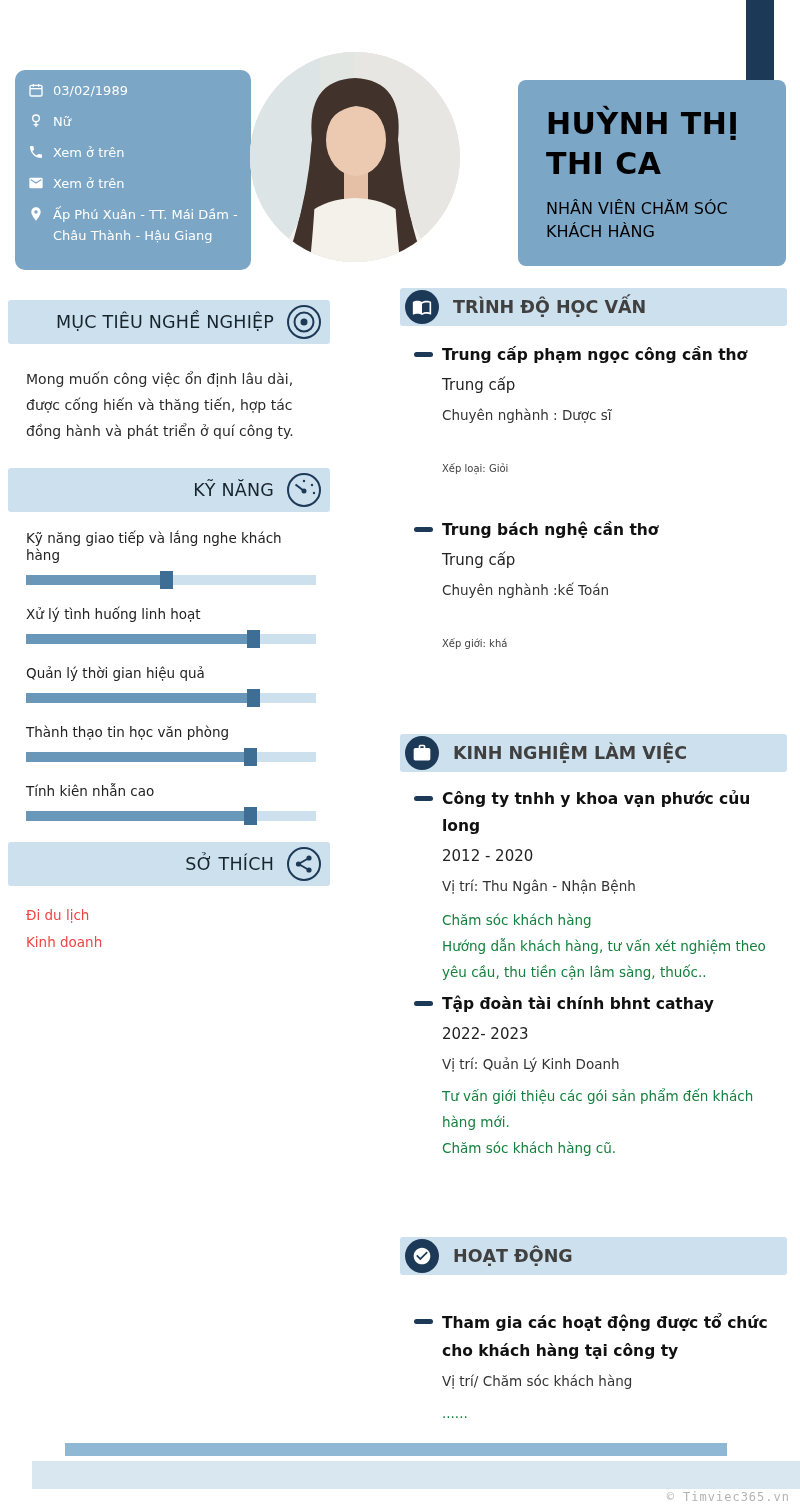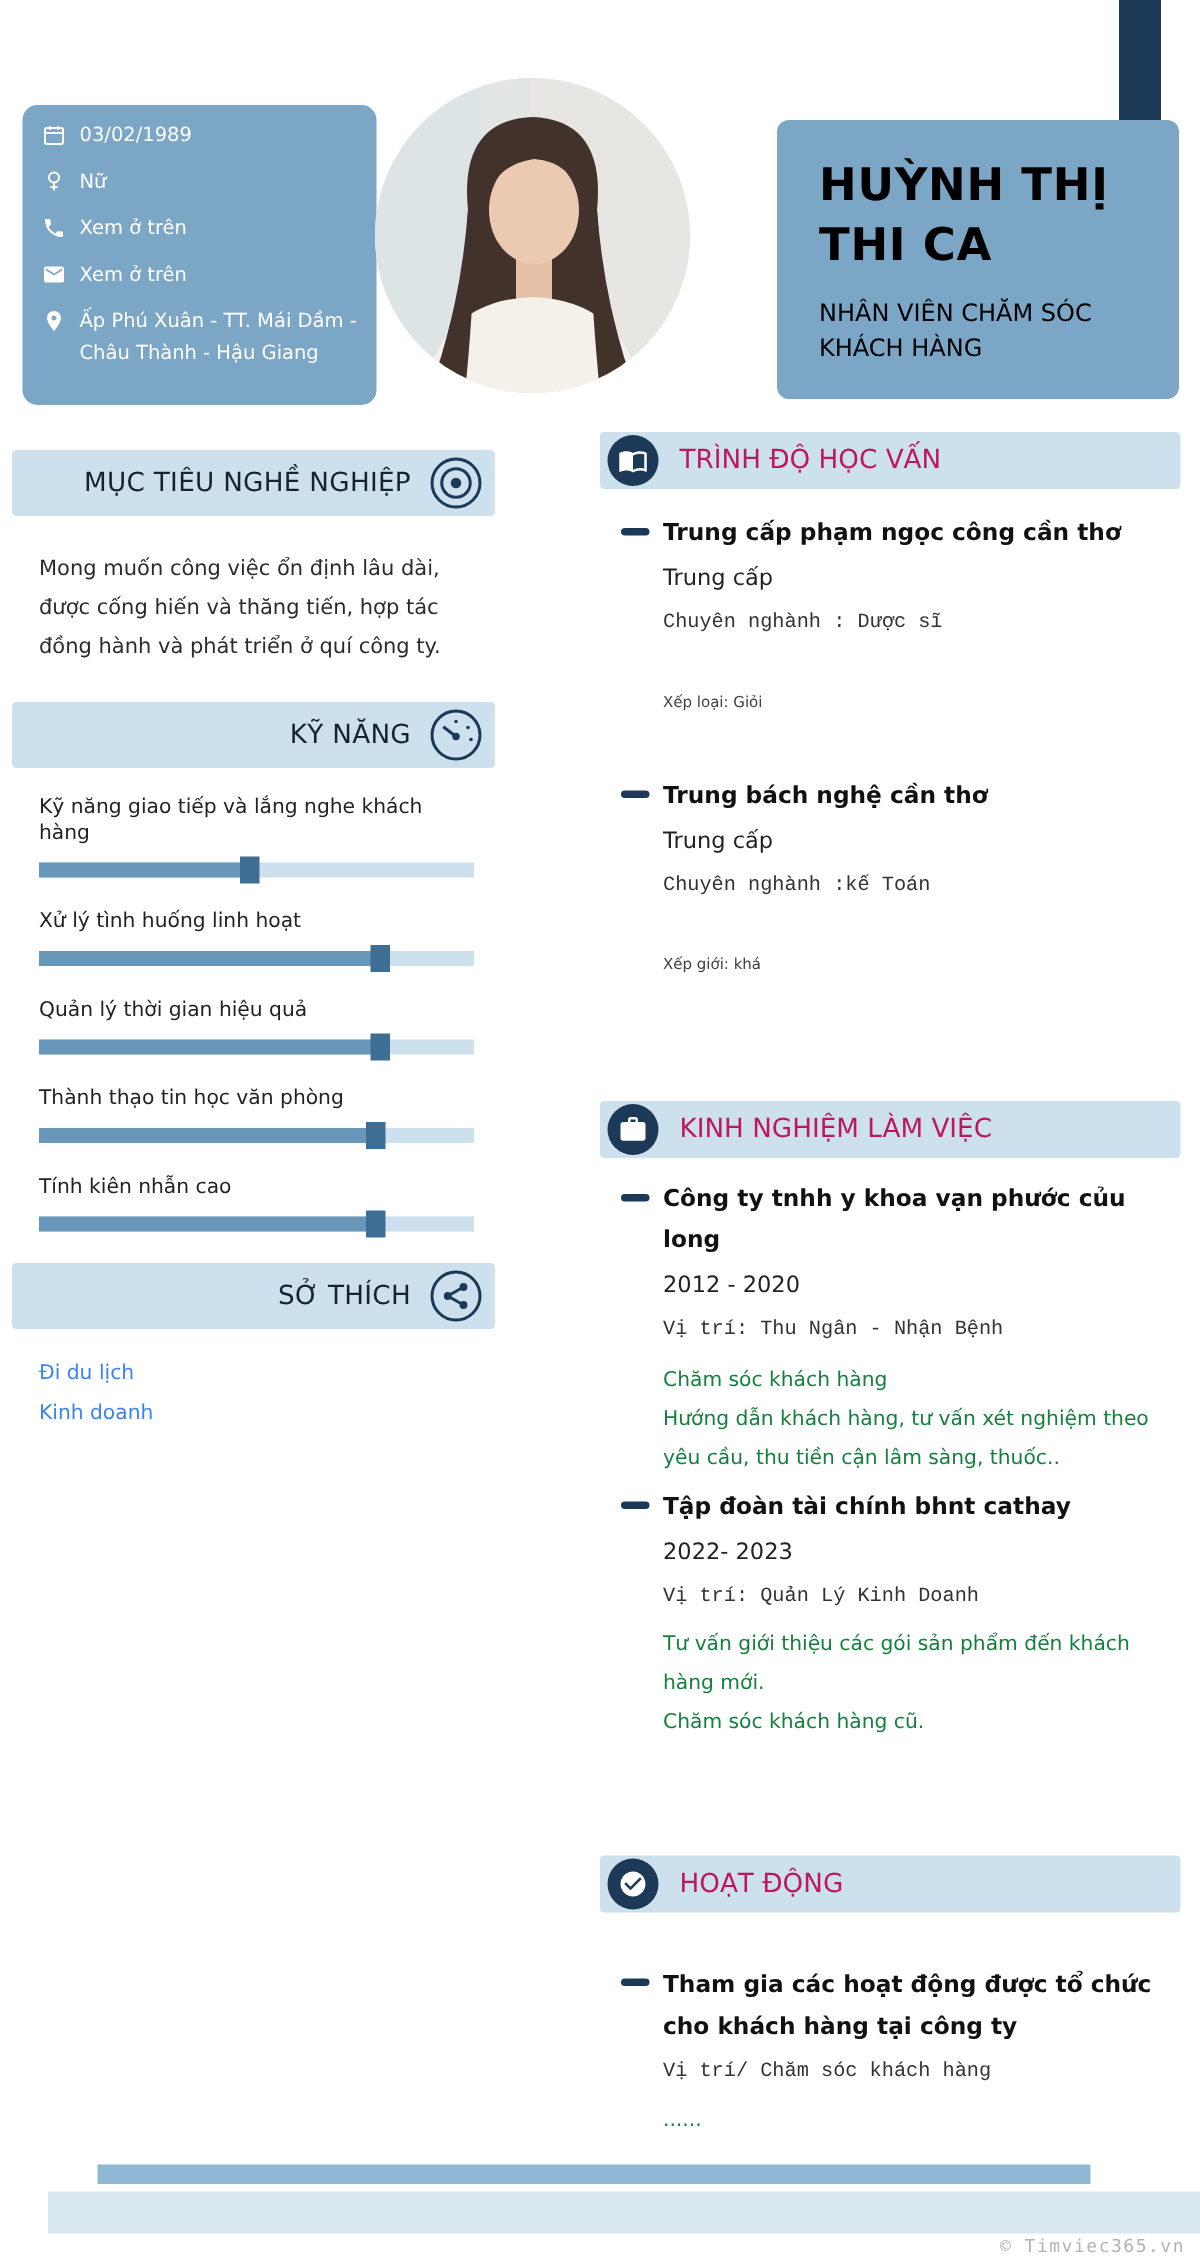--- a/index.html
+++ b/index.html
@@ -41,36 +41,36 @@
   .objective-text { margin:22px 8px 0 18px; font-size:14px; line-height:26px; color:#2b2b2b; }
   .skills-bar { margin-top:24px; }
   .skills-list { margin:18px 0 0 18px; width:290px; }
   .skill-item { margin-bottom:21px; }
   .skill-label { font-size:13.5px; color:#222; margin-bottom:11px; line-height:17px; }
   .skill-track { height:10px; background:var(--light-blue,#CDE0ED); position:relative; }
   .skill-fill { height:10px; background:var(--skill-fill,#6897BA); position:relative; }
   .skill-knob { position:absolute; right:-5px; top:-4px; width:13px; height:18px;
     background:var(--skill-knob,#3F6E95); }
   .hobbies-bar { margin-top:6px;padding-left:34px; }
-  .hobbies-list { margin:16px 0 0 18px; font-size:13.5px; line-height:27px; color:#3b82f6; }
+  .hobbies-list { margin:16px 0 0 18px; font-size:13.5px; line-height:27px; color:#ef4444; }
 
   
   .right-col { position:absolute; left:400px; top:288px; width:387px; }
   .r-bar { height:38px; background:var(--light-blue,#CDE0ED); border-radius:3px;
     display:flex; align-items:center; gap:14px; padding-left:5px; }
   .r-icon { width:34px; height:34px; border-radius:50%; background:var(--dark-navy,#1C3A57);
     display:flex; align-items:center; justify-content:center; flex:0 0 34px; }
   .r-icon svg { width:20px; height:20px; fill:#fff; }
-  .r-bar-title { font-size:17.5px; font-weight:normal; color:#be185d; }
+  .r-bar-title { font-size:17.5px; font-weight:bold; color:#404040; }
   .entry { position:relative; padding-left:42px; }
   .dash { position:absolute; left:14px; top:10px; width:19px; height:5px; border-radius:2.5px;
     background:var(--dark-navy,#1C3A57); }
   .entry-title { font-size:15.5px; font-weight:bold; color:#111; line-height:27px; }
   .entry-sub { font-size:15px; color:#222; margin-top:6px; line-height:21px; }
-  .entry-detail { font-size:13.5px; color:#333; margin-top:9px; line-height:21px;font-family:Liberation Mono, monospace; }
+  .entry-detail { font-size:13.5px; color:#333; margin-top:9px; line-height:21px; }
   .entry-desc { font-size:13.5px; color:#15803d; line-height:26px; }
   .entry-grade { font-size:10px; color:#404040; margin-top:32px; line-height:21px; }
   .mt-exp-bar { margin-top:80px; }
   .mt-act-bar { margin-top:76px; }
 
   
   .footer-bar1 { position:absolute; left:65px; top:1443px; width:662px; height:13px;
     background:var(--footer-bar1,#8FB8D4); }
   .footer-bar2 { position:absolute; left:32px; top:1461px; width:768px; height:28px;
     background:var(--footer-bar2,#D9E7F1); }

